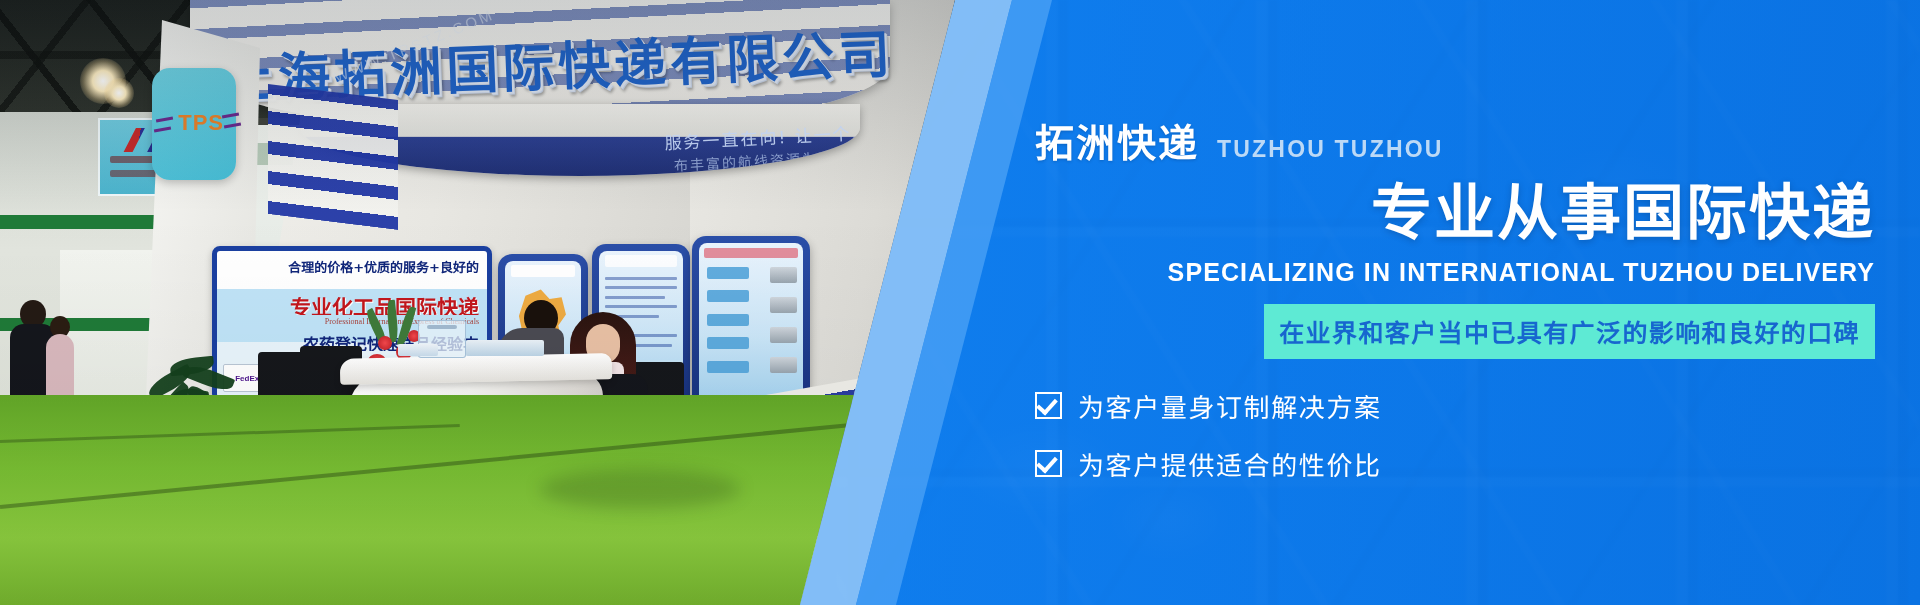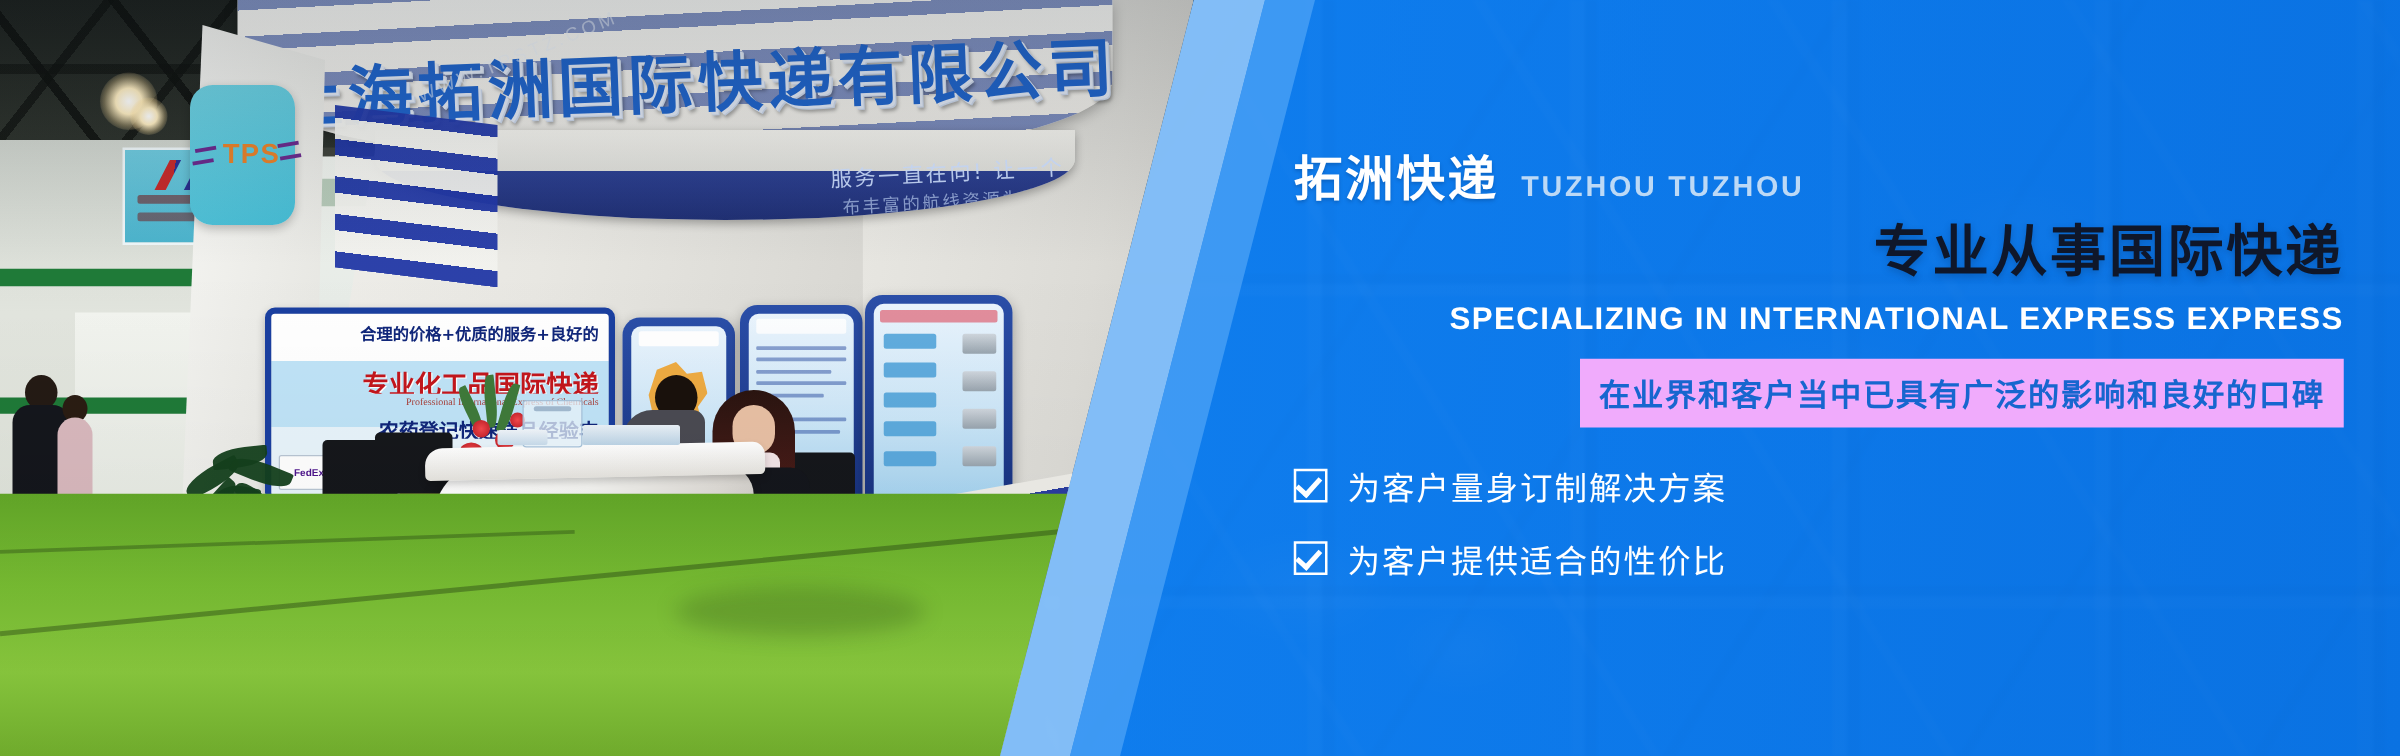--- a/index.html
+++ b/index.html
@@ -378,32 +378,32 @@
   .brand-cn{
     font-size:39px;font-weight:700;color:#ffffff;letter-spacing:2px;
     font-family:"DejaVu Sans","Liberation Sans",sans-serif;
     text-shadow:0 1px 3px rgba(0,40,90,.28);
   }
   .brand-en{
     font-size:23px;font-weight:700;color:#bcd9f6;letter-spacing:2.2px;
     font-family:"Liberation Sans",sans-serif;
   }
   .headline{
-    font-size:45px;font-weight:700;color:#0f172a;letter-spacing:2px;
+    font-size:61px;font-weight:700;color:#ffffff;letter-spacing:2px;
     line-height:1.05;margin-bottom:12px;
-    font-family:Liberation Mono, monospace;
+    font-family:Liberation Serif, serif;
     text-shadow:0 2px 6px rgba(0,45,100,.30);
   }
   .sub-en{
     font-size:25px;font-weight:700;color:#ffffff;letter-spacing:1.1px;
     margin-bottom:17px;
     font-family:"Liberation Sans",sans-serif;
   }
   .tagline-box{
-    display:inline-block;background:#f0abfc;
+    display:inline-block;background:#5eead4;
     padding:9px 15px 10px 15px;margin-bottom:28px;
   }
   .tagline-box span{
     font-size:25px;font-weight:700;color:#1766cf;letter-spacing:1.4px;
     font-family:"DejaVu Serif","Liberation Serif",serif;
     white-space:nowrap;
   }
   .bullets{display:flex;flex-direction:column;gap:21px;}
   .bullet{display:flex;align-items:center;gap:16px;}
   .check{
@@ -642,21 +642,21 @@
 
   <div class="content">
 
     <div class="brand-row">
       <div class="brand-cn">拓洲快递</div>
       <div class="brand-en">TUZHOU TUZHOU</div>
     </div>
 
     <div class="headline">专业从事国际快递</div>
 
-    <div class="sub-en">SPECIALIZING IN INTERNATIONAL EXPRESS EXPRESS</div>
+    <div class="sub-en">SPECIALIZING IN INTERNATIONAL TUZHOU DELIVERY</div>
 
     <div class="tagline-box">
       <span>在业界和客户当中已具有广泛的影响和良好的口碑</span>
     </div>
 
     <div class="bullets">
       <div class="bullet">
         <div class="check"></div>
         <div class="bullet-text">为客户量身订制解决方案</div>
       </div>

